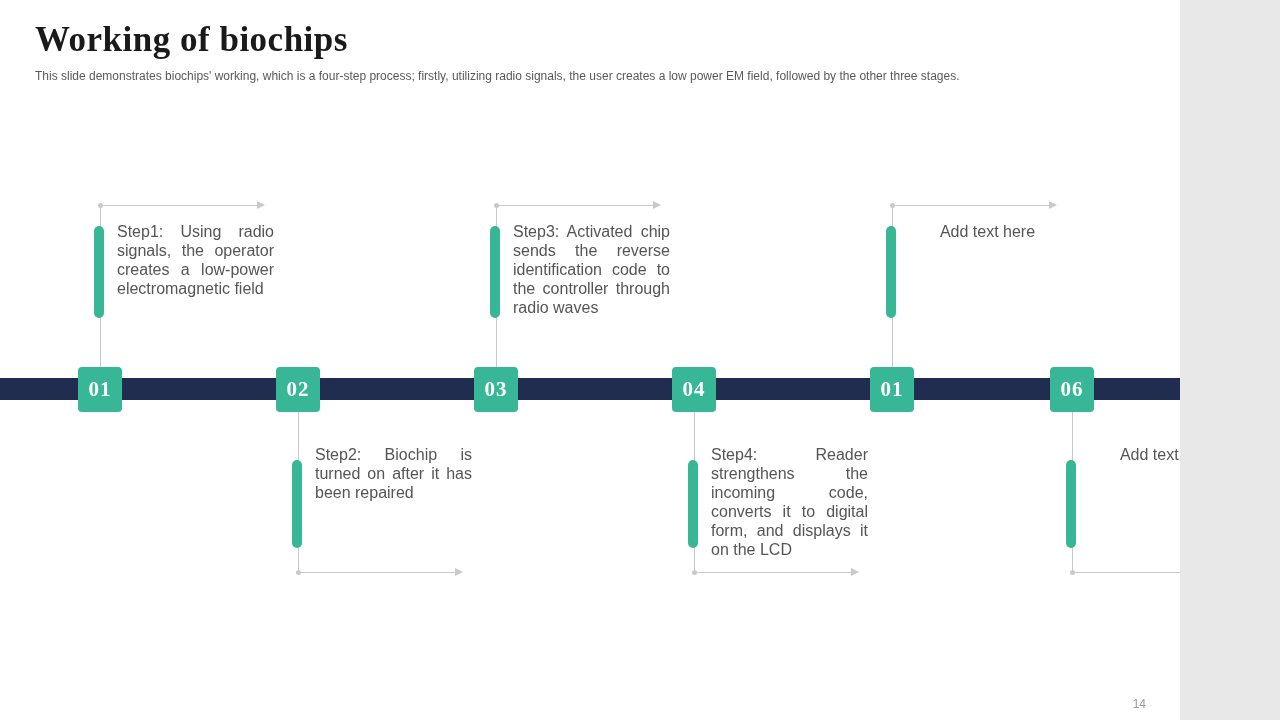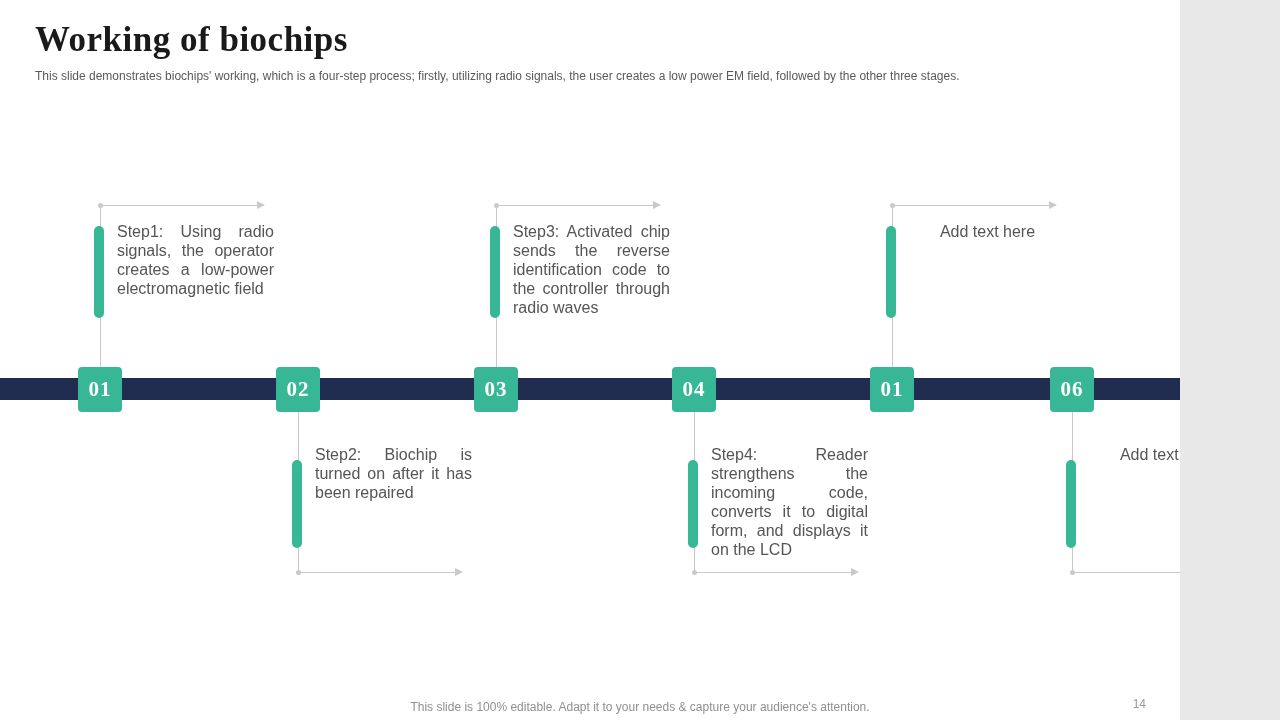--- a/index.html
+++ b/index.html
@@ -209,16 +209,15 @@
     <div class="vline below-v"></div>
     <div class="hline below-h">
       <span class="dot"></span>
       <span class="arrow"></span>
     </div>
     <div class="tealbar below-bar"></div>
     <div class="steptext below-text placeholder">Add text here</div>
     <div class="badge">06</div>
   </div>
 
-  <div class="footer">This slide is 100% editable. Adapt it to your needs &amp; capture your audience's attention.</div>
   <div class="page-number">14</div>
 
 </div>
 
 </body></html>

